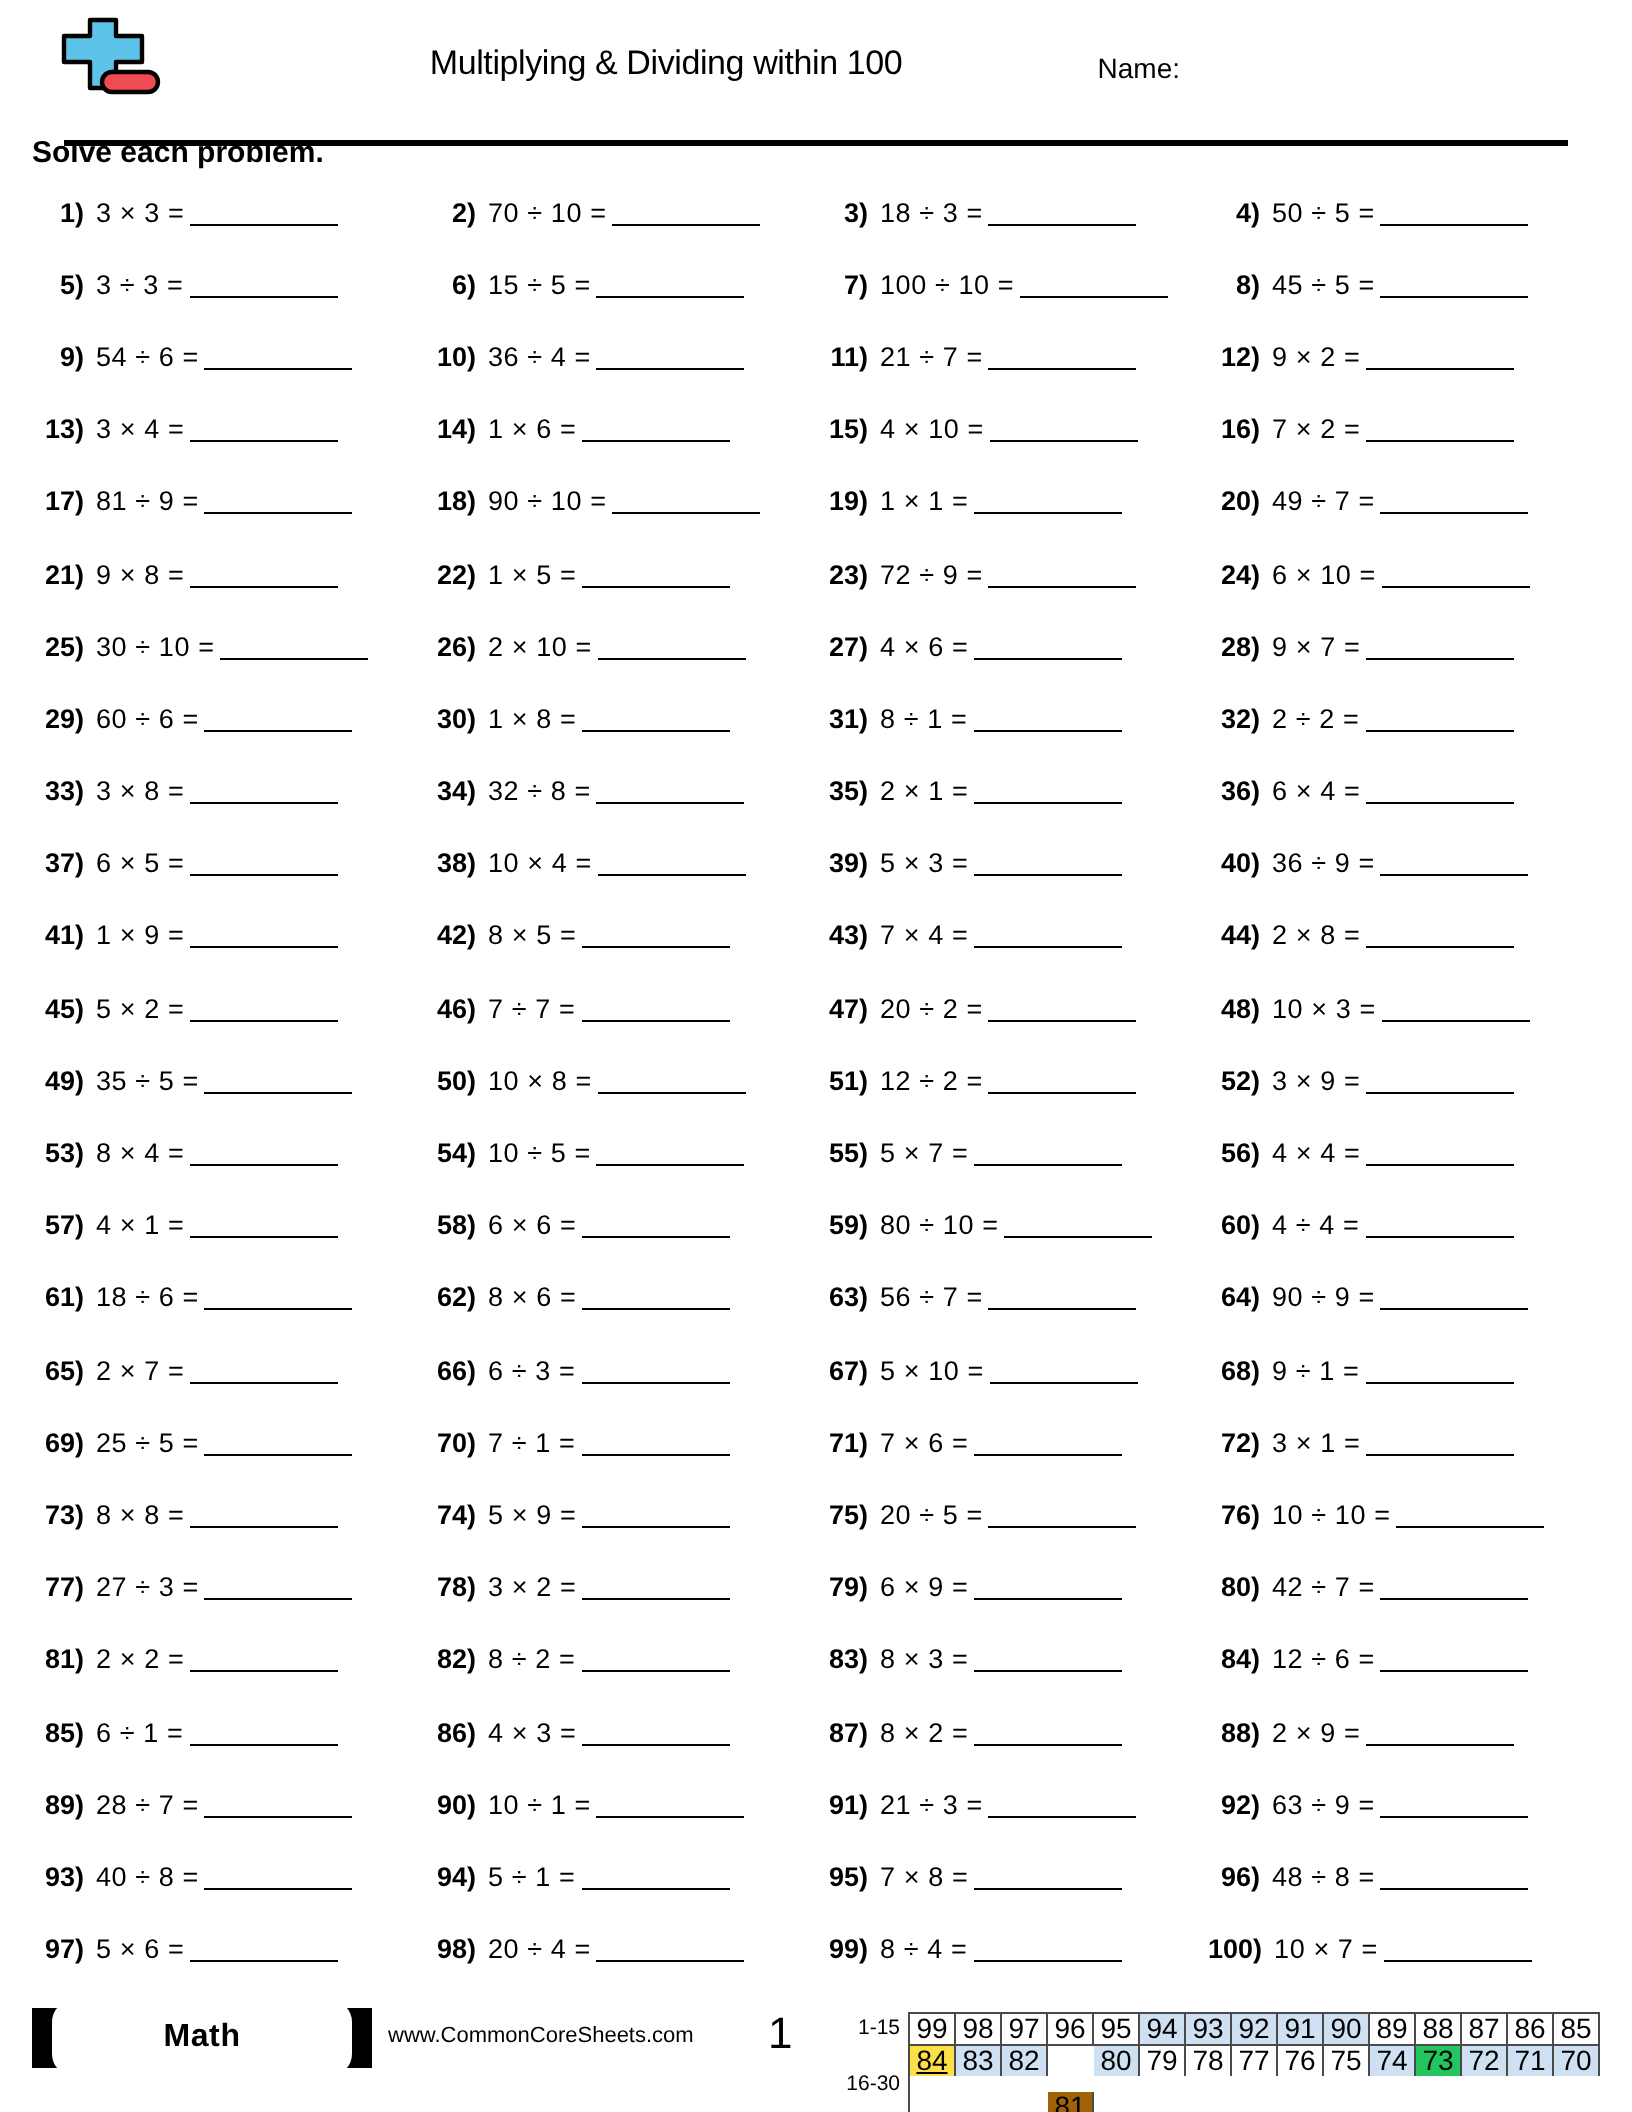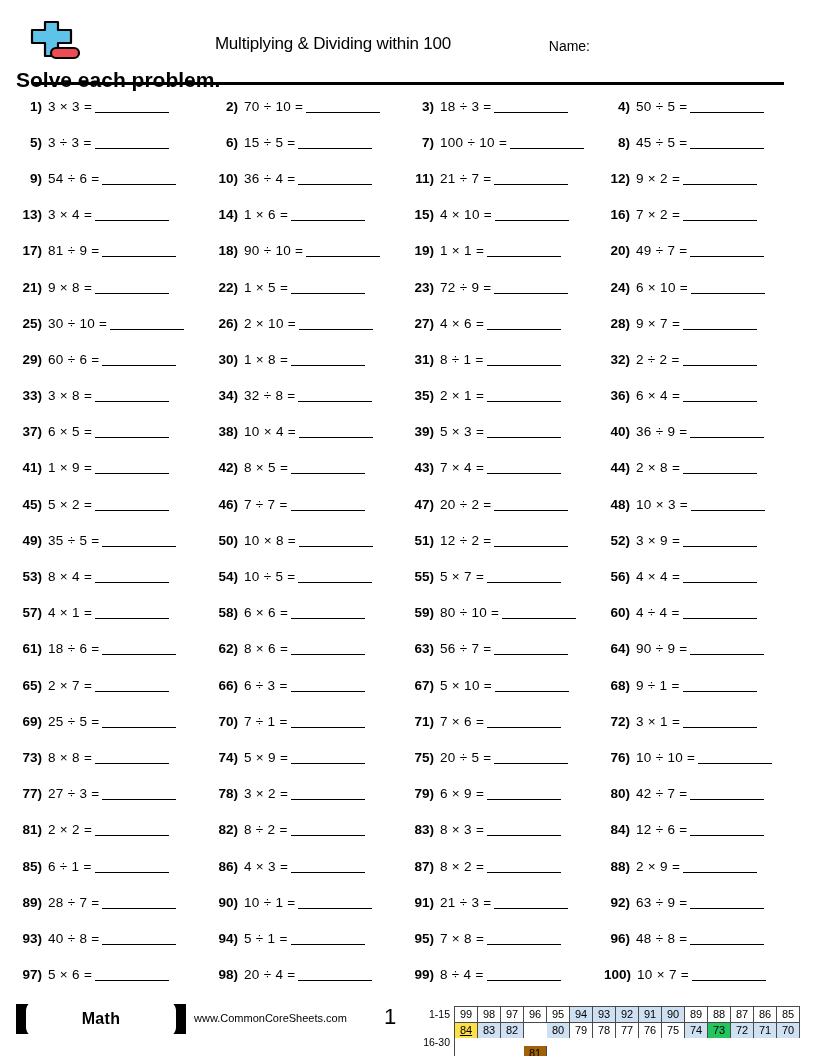--- a/index.html
+++ b/index.html
@@ -13,21 +13,21 @@
     font-family: "Liberation Sans", sans-serif;
     color: #000000;
     position: relative;
     overflow: hidden;
   }
   .page {
     position: relative;
     width: 816px;
     height: 1056px;
     box-sizing: border-box;
-    padding: 16px 16px;
+    padding: 4px 16px;
   }
 
   
   .header {
     position: relative;
     height: 50px;
     display: flex;
     align-items: flex-end;
   }
   .logo {
@@ -59,21 +59,21 @@
     right: 16px;
     top: 66px;
     height: 3px;
     background: #000;
   }
 
   .instructions {
     position: absolute;
     left: 16px;
     top: 68px;
-    font-size: 21px;
+    font-size: 15px;
     font-weight: bold;
   }
 
   
   .problems {
     position: absolute;
     left: 16px;
     top: 88px;
     width: 784px;
     display: grid;
@@ -180,21 +180,21 @@
   }
   .scale-row:last-child .scale-cells {
     border-bottom: 1px solid #4a4a4a;
   }
   .scale-cell {
     width: 22px;
     height: 15px;
     line-height: 15px;
     text-align: center;
     border-right: 1px solid #4a4a4a;
-    font-size: 11px;
+    font-size: 14px;
     background: #ffffff;
   }
   .scale-cell.hl {
     background: #cfe0f2;
   }
 </style>
 </head>
 <body>
 
 <div class="page">

